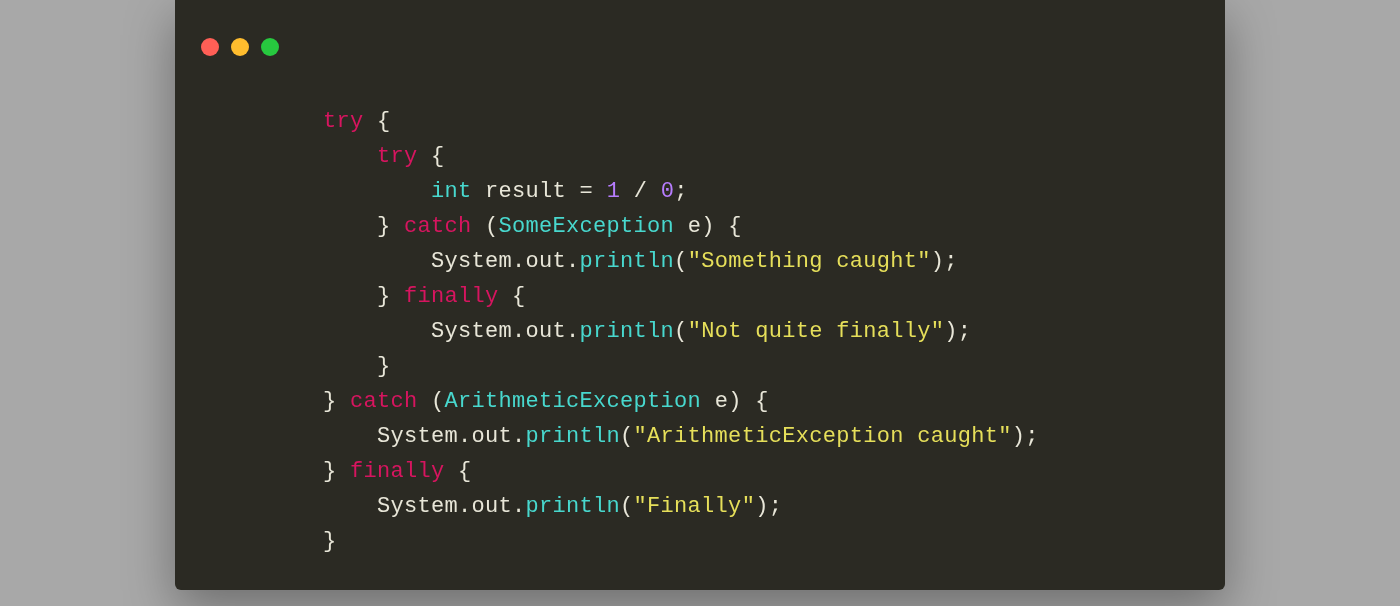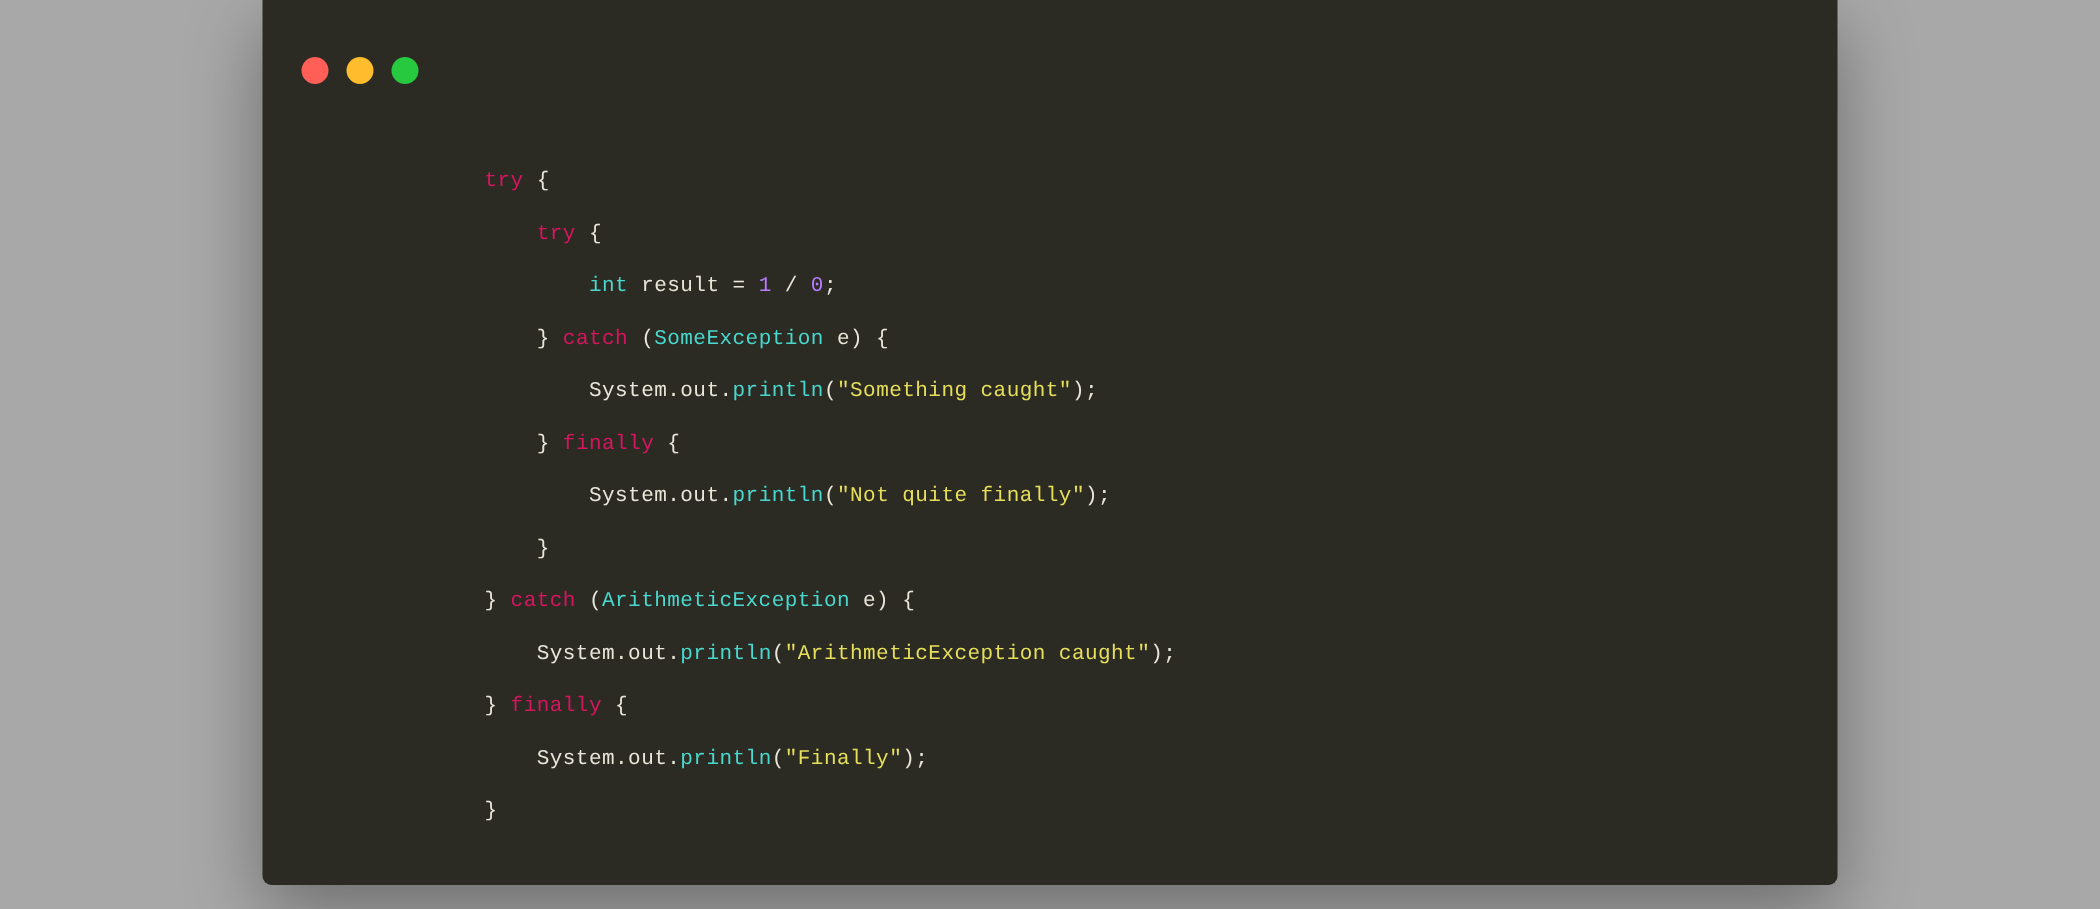--- a/index.html
+++ b/index.html
@@ -31,21 +31,21 @@
   }
   .dot {
     width: 18px;
     height: 18px;
     border-radius: 50%;
   }
   .code {
     position: absolute;
     left: 148px;
     top: 104px;
-    font-size: 14px;
+    font-size: 22px;
     line-height: 35px;
     white-space: pre;
     color: #e8e6d8;
     letter-spacing: 0.3px;
   }
   .kw  { color: #d6155f; }
   .pn  { color: #e8e6d8; }
   .ty  { color: #48d8ce; }
   .id  { color: #e8e6d8; }
   .op  { color: #e8e6d8; }

